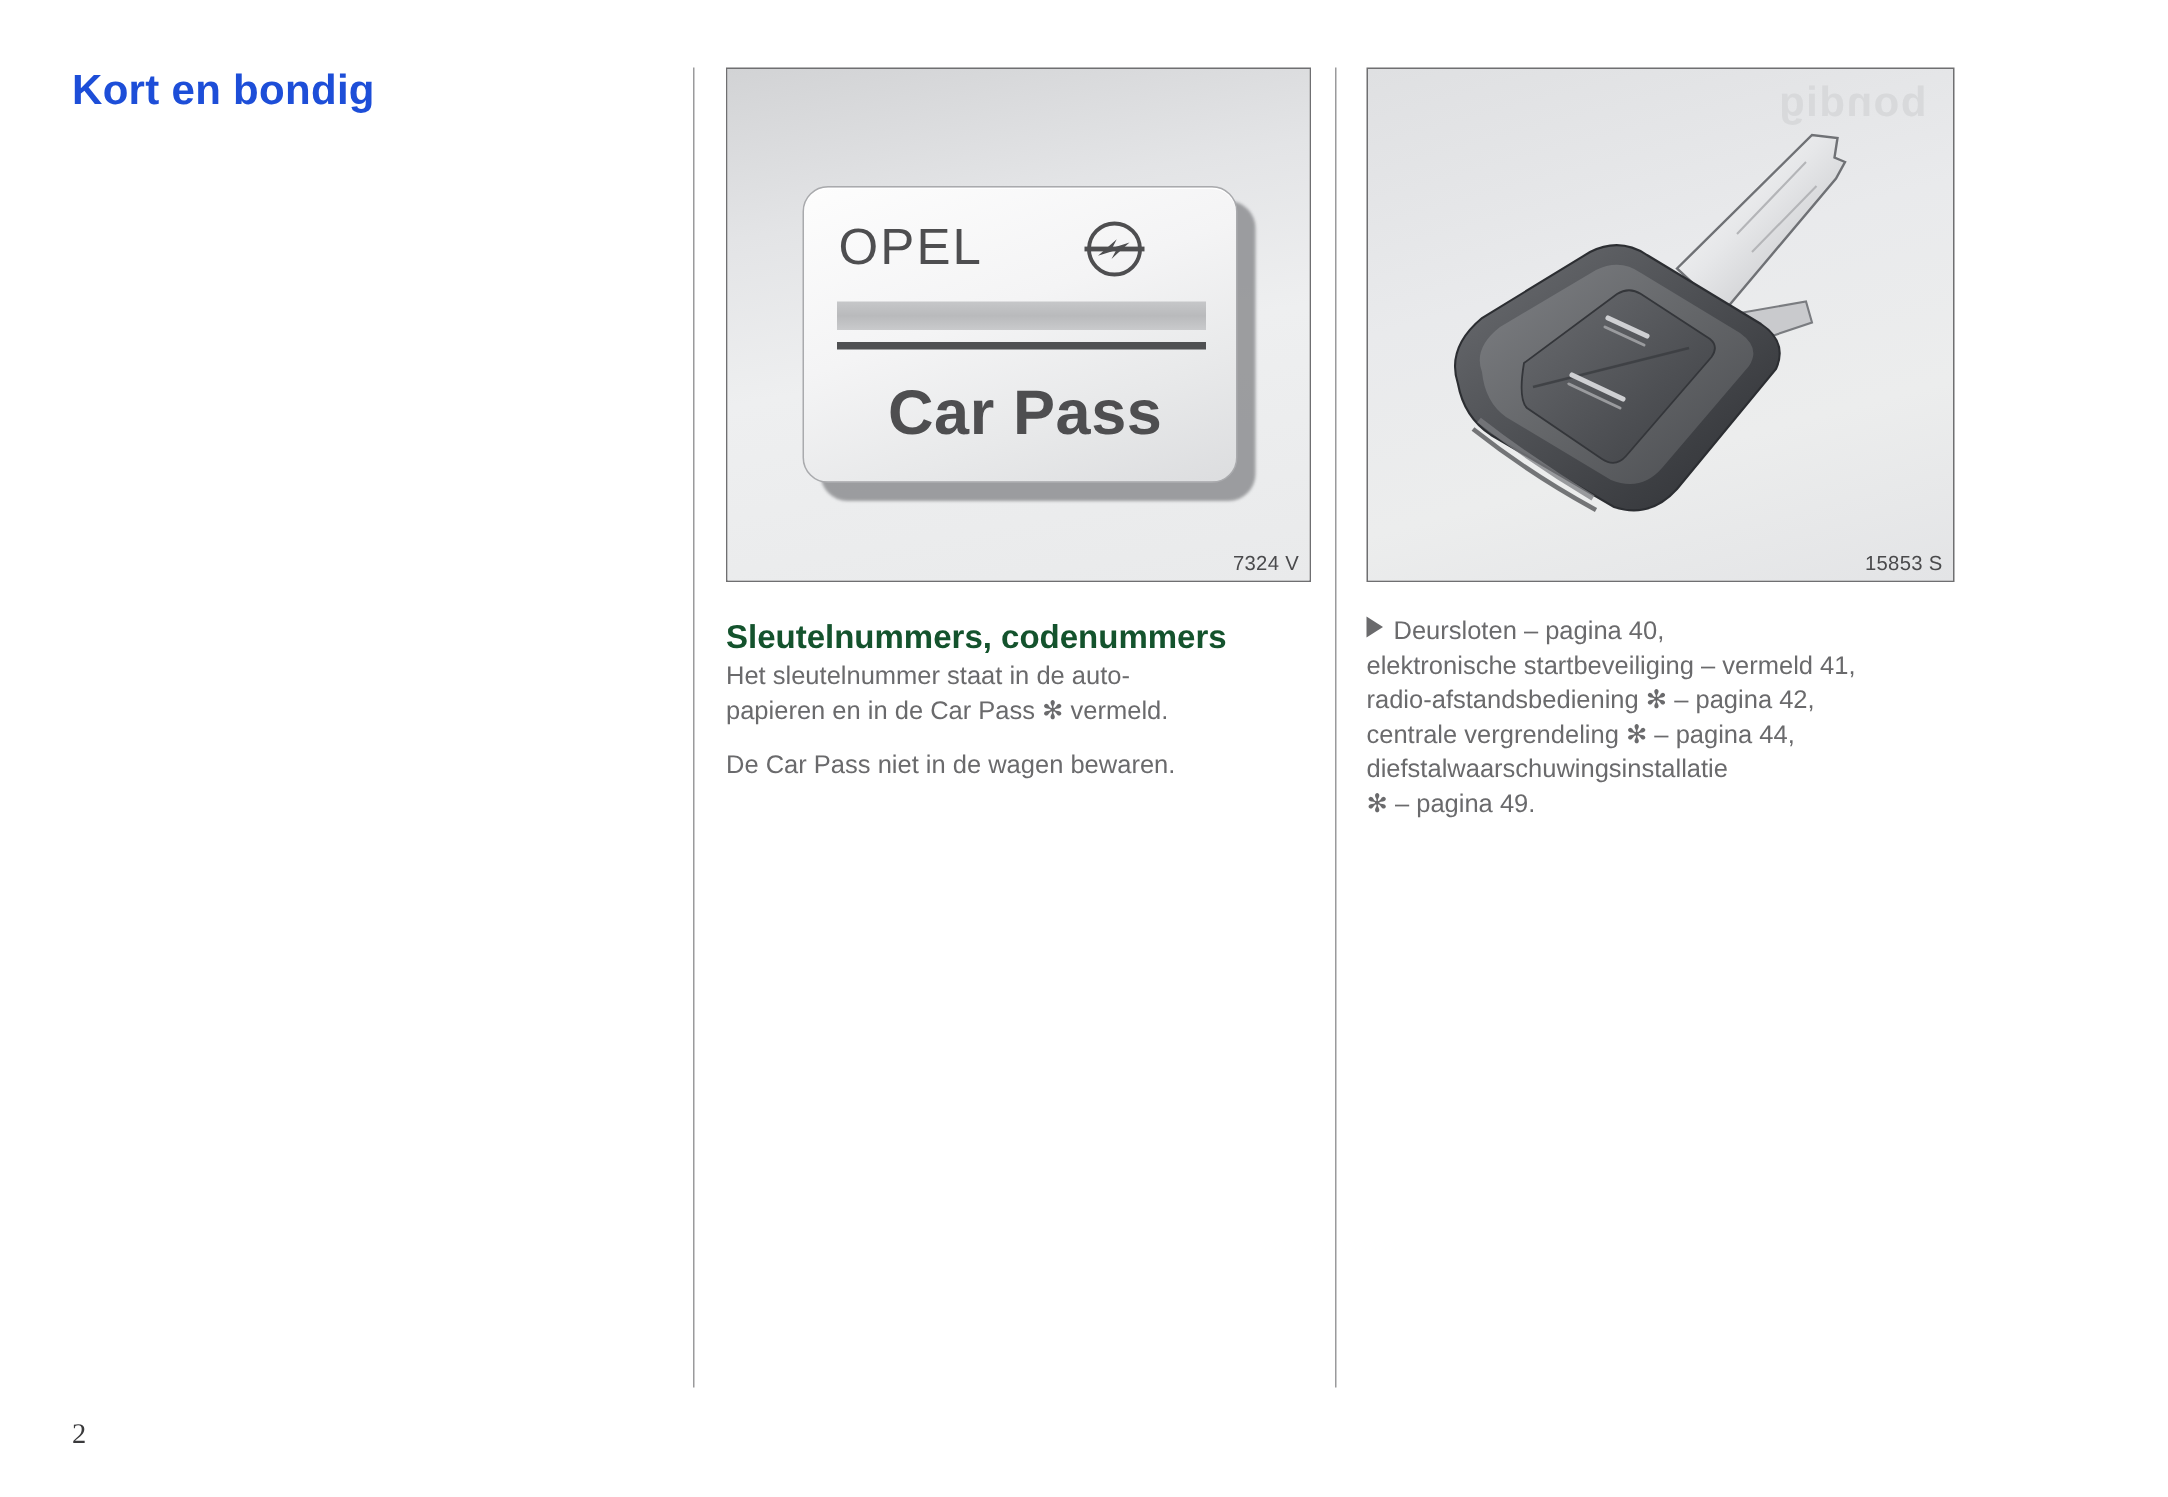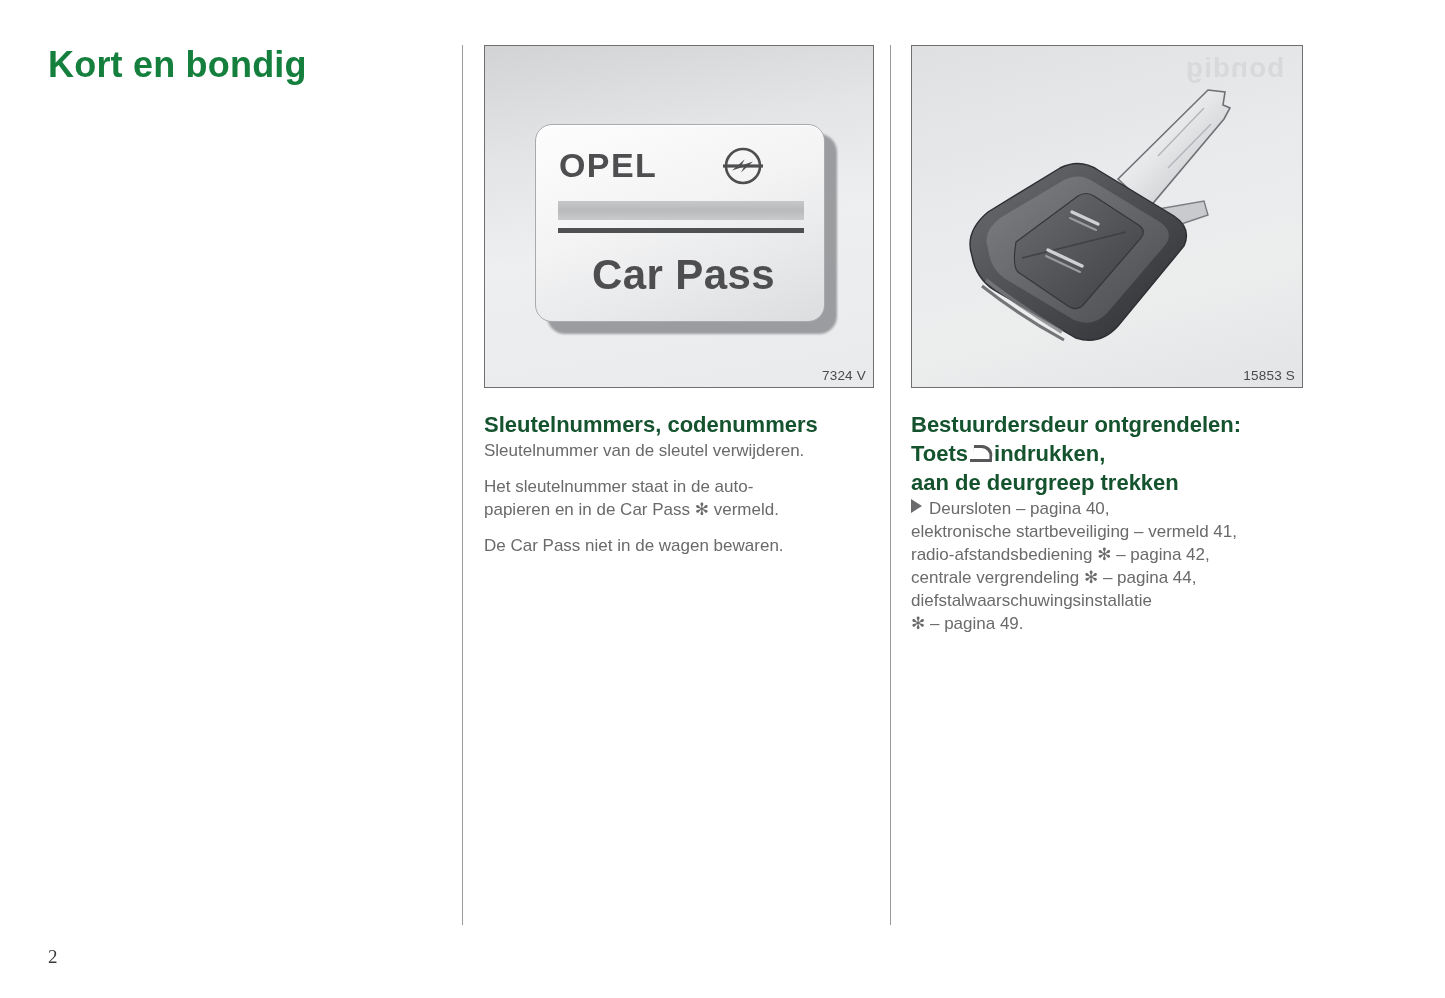--- a/index.html
+++ b/index.html
@@ -14,24 +14,24 @@
     font-family: "Liberation Sans", sans-serif;
     color: #58585a;
     overflow: hidden;
   }
 
   
   .page-title {
     position: absolute;
     left: 48px;
     top: 44px;
-    font-size: 36px;
+    font-size: 28px;
     font-weight: bold;
     letter-spacing: 0.2px;
-    color: #15803d;
+    color: #1d4ed8;
   }
 
   
   .divider {
     position: absolute;
     width: 1px;
     background: #9a9a9c;
   }
   .divider.left  { left: 462px; top: 45px; height: 880px; }
   .divider.right { left: 890px; top: 45px; height: 880px; }
@@ -90,21 +90,21 @@
     background: linear-gradient(160deg, #fdfdfd 0%, #f4f4f5 42%, #e8e9ea 72%, #dcdddf 100%);
     border: 1px solid #a9aaad;
     box-sizing: border-box;
     box-shadow: inset 0 1px 0 #ffffff;
   }
   .opel-word {
     position: absolute;
     left: 23px;
     top: 21px;
     font-size: 34px;
-    font-weight: bold;
+    font-weight: normal;
     letter-spacing: 1.4px;
     color: #4e4e50;
     font-family: "Liberation Sans", sans-serif;
   }
   .opel-blitz {
     position: absolute;
     left: 186px;
     top: 20px;
     width: 42px;
     height: 42px;
@@ -242,23 +242,20 @@
         <div class="card-rule"></div>
         <div class="carpass-word">Car Pass</div>
       </div>
     </div>
     <div class="fig-caption">7324 V</div>
   </div>
 
   <div class="text-block">
     <p class="block-title">Sleutelnummers, codenummers</p>
 
-    <p class="para first">
-      <span>Sleutelnummer van de sleutel verwijderen.</span>
-    </p>
 
     <p class="para">
       <span>Het sleutelnummer staat in de auto-</span><br>
       <span>papieren en in de Car Pass ✻ vermeld.</span>
     </p>
 
 
 
     <p class="para">
       <span>De Car Pass niet in de wagen bewaren.</span>
@@ -316,25 +313,20 @@
         <path d="M134 210 L168 226" stroke="#9a9b9e" stroke-width="2" stroke-linecap="round"></path>
 
         <path d="M74 234 Q110 262 150 286" stroke="#7c7e82" stroke-width="4" fill="none" opacity=".75"></path>
         <path d="M70 240 Q108 270 152 294" stroke="#232528" stroke-width="3" fill="none" opacity=".6"></path>
       </svg>
     </div>
     <div class="fig-caption">15853 S</div>
   </div>
 
   <div class="text-block">
-    <p class="block-title">
-      <span>Bestuurdersdeur ontgrendelen:</span><br>
-      <span>Toets</span><span class="sym-unlock"></span><span>indrukken,</span><br>
-      <span>aan de deurgreep trekken</span>
-    </p>
 
     <p class="para first">
       <span class="bullet-tri"></span><span>Deursloten – pagina 40,</span><br>
       <span>elektronische startbeveiliging – vermeld 41,</span><br>
       <span>radio-afstandsbediening ✻ – pagina 42,</span><br>
       <span>centrale vergrendeling ✻ – pagina 44,</span><br>
       <span>diefstalwaarschuwingsinstallatie</span><br>
       <span>✻ – pagina 49.</span>
     </p>
   </div>

